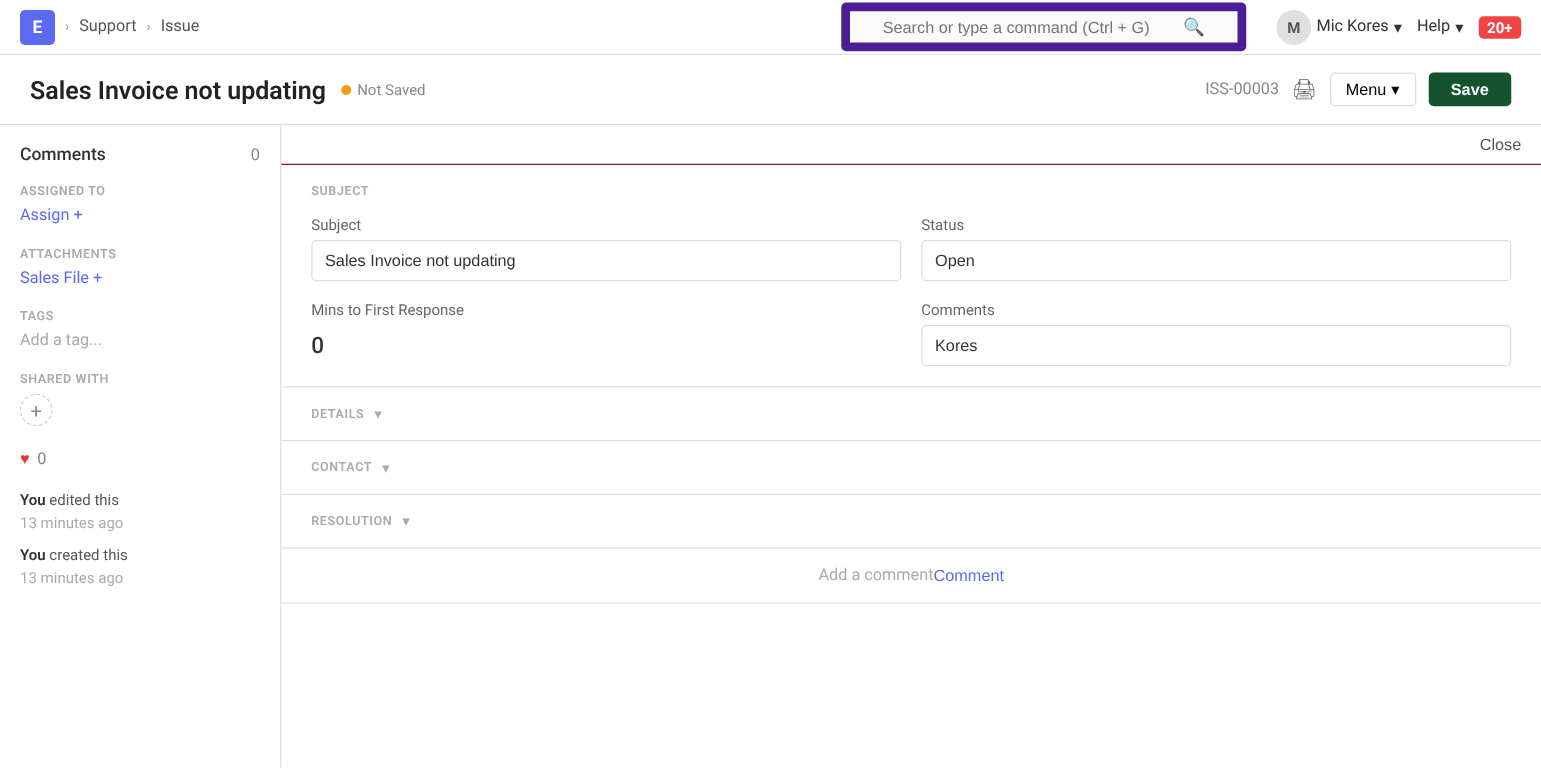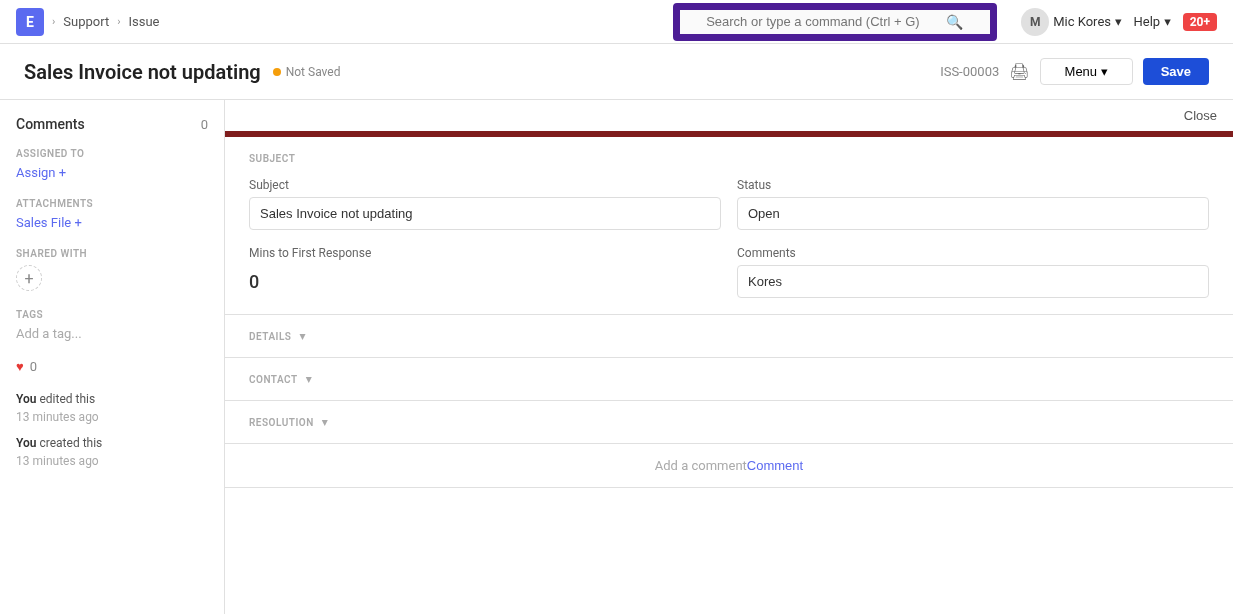--- a/index.html
+++ b/index.html
@@ -40,25 +40,25 @@
       display: flex; align-items: center; padding: 14px 24px; border-bottom: 1px solid #e0e0e0;
       gap: 12px;
     }
     .page-title { font-size: 20px; font-weight: 600; color: #222; }
     .not-saved-badge { display: flex; align-items: center; gap: 5px; color: #888; font-size: 12px; }
     .not-saved-dot { width: 8px; height: 8px; background: #f59e0b; border-radius: 50%; }
     .page-header-actions { margin-left: auto; display: flex; align-items: center; gap: 10px; }
     .issue-id { color: #888; font-size: 13px; }
     .print-icon { color: #666; font-size: 16px; cursor: pointer; }
     .menu-btn {
-      border: 1px solid #ddd; background: #fff; border-radius: 4px; padding: 5px 24px; cursor: pointer;
+      border: 1px solid #ddd; background: #fff; border-radius: 4px; padding: 5px 12px; cursor: pointer;
       font-size: 13px; display: flex; align-items: center; gap: 4px; justify-content: space-between;
     }
     .save-btn {
-      background: #1d4ed8; color: #fff; border: none; border-radius: 4px; padding: 6px 18px;
+      background: #14532d; color: #fff; border: none; border-radius: 4px; padding: 6px 18px;
       font-size: 13px; font-weight: 600; cursor: pointer;
     }
 
     
     .main-layout { display: flex; height: calc(614px - 44px - 55px); }
 
     
     .sidebar {
       width: 225px; border-right: 1px solid #e0e0e0; padding: 16px; overflow-y: auto; flex-shrink: 0;
     }
@@ -76,21 +76,21 @@
     .likes-row { display: flex; align-items: center; gap: 6px; color: #888; font-size: 13px; margin-bottom: 16px; }
     .heart-icon { color: #e53935; }
     .activity-item { margin-bottom: 8px; font-size: 12px; color: #555; line-height: 1.5; }
     .activity-you { font-weight: 600; color: #333; }
     .activity-time { color: #aaa; }
 
     
     .content-area { flex: 1; overflow-y: auto; }
 
     
-    .close-row { display: flex; justify-content: flex-end; padding: 8px 16px; border-bottom: 6px solid #7f1d1d; align-items: flex-end; }
+    .close-row { display: flex; justify-content: flex-end; padding: 8px 16px; border-bottom: 1px solid #7f1d1d; align-items: flex-end; }
     .close-btn { background: none; border: none; cursor: pointer; color: #555; font-size: 13px; }
 
     
     .form-section { padding: 16px 24px; border-bottom: 1px solid #e0e0e0; }
     .section-heading { font-size: 10px; font-weight: 600; color: #aaa; text-transform: uppercase; letter-spacing: 0.5px; margin-bottom: 14px; }
     .form-grid { display: grid; grid-template-columns: 1fr 1fr; gap: 16px; }
     .form-field { display: flex; flex-direction: column; gap: 5px; }
     .form-label { font-size: 12px; color: #666; }
     .form-input {
       border: 1px solid #ddd; border-radius: 4px; padding: 8px 10px; font-size: 13px; color: #333;
@@ -173,27 +173,27 @@
       <div class="sidebar-label">ASSIGNED TO</div>
       <span class="sidebar-link">Assign +</span>
     </div>
 
     <div class="sidebar-section">
       <div class="sidebar-label">ATTACHMENTS</div>
       <span class="sidebar-link">Sales File +</span>
     </div>
 
     <div class="sidebar-section">
+      <div class="sidebar-label">TAGS</div>
+      <span class="sidebar-value" style="color:#aaa;">Add a tag...</span>
+    </div>
+
+    <div class="sidebar-section">
       <div class="sidebar-label">SHARED WITH</div>
       <div class="shared-plus">+</div>
-    </div>
-
-    <div class="sidebar-section">
-      <div class="sidebar-label">TAGS</div>
-      <span class="sidebar-value" style="color:#aaa;">Add a tag...</span>
     </div>
 
     <div class="likes-row">
       <span class="heart-icon">♥</span>
       <span>0</span>
     </div>
 
     <div class="activity-item">
       <span class="activity-you">You</span>
       <span>edited this</span><br>

